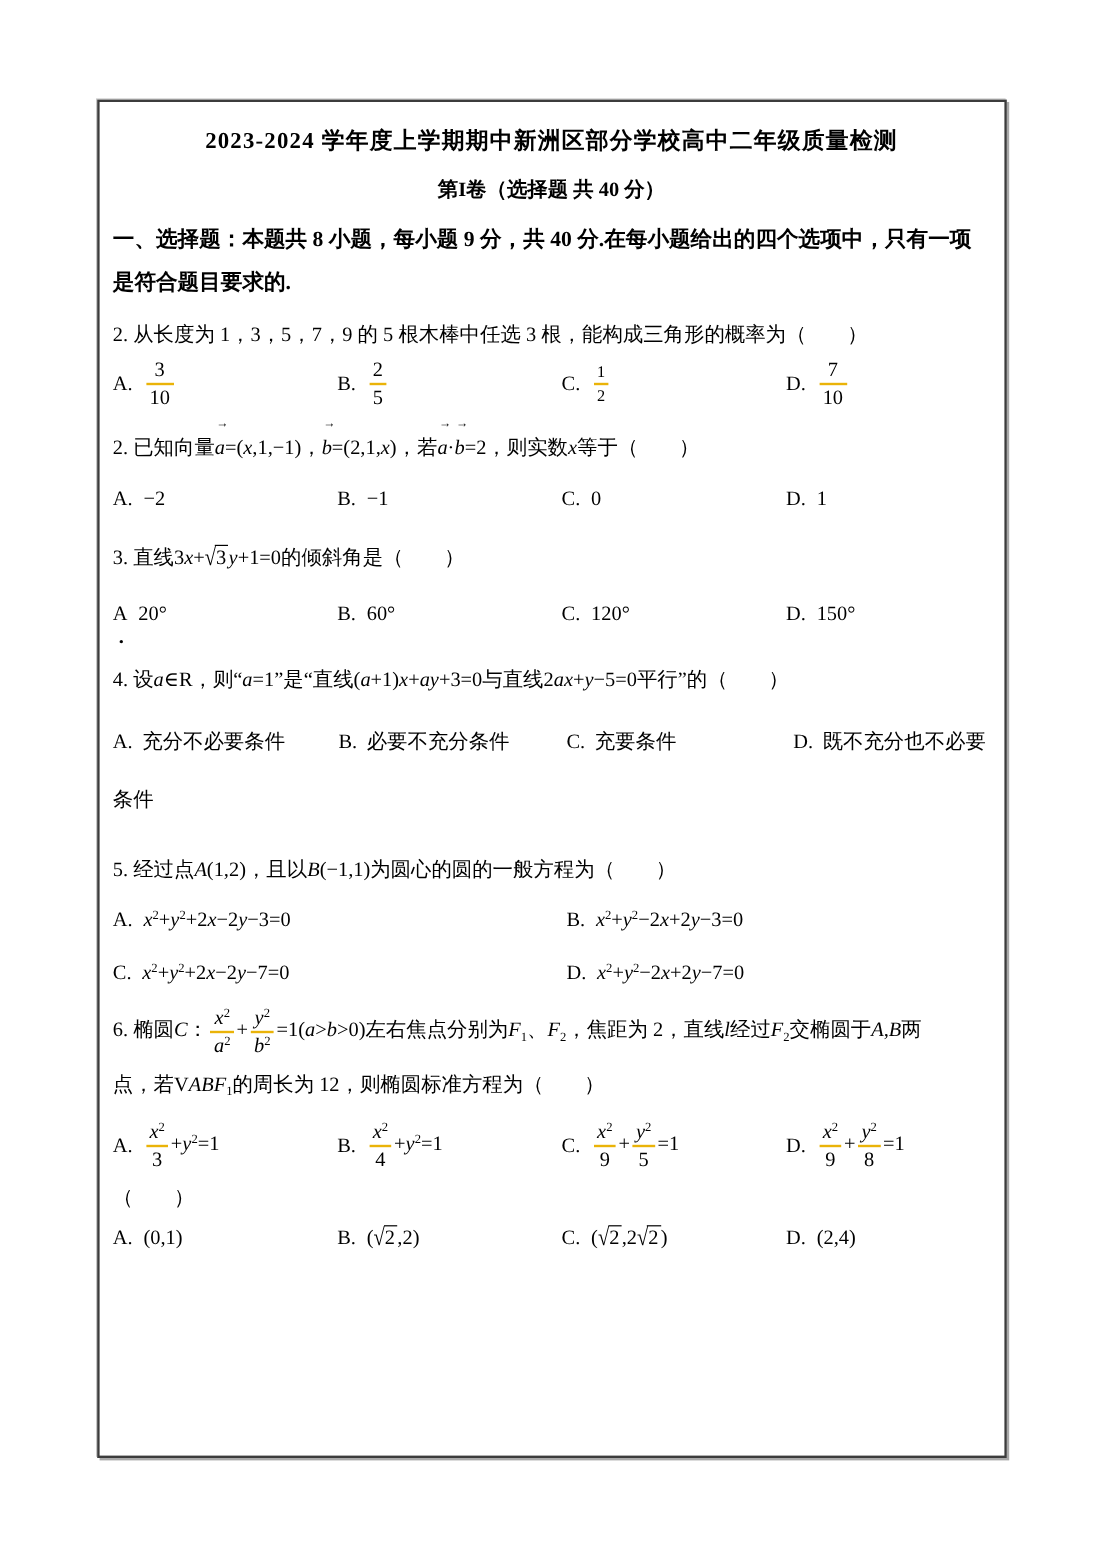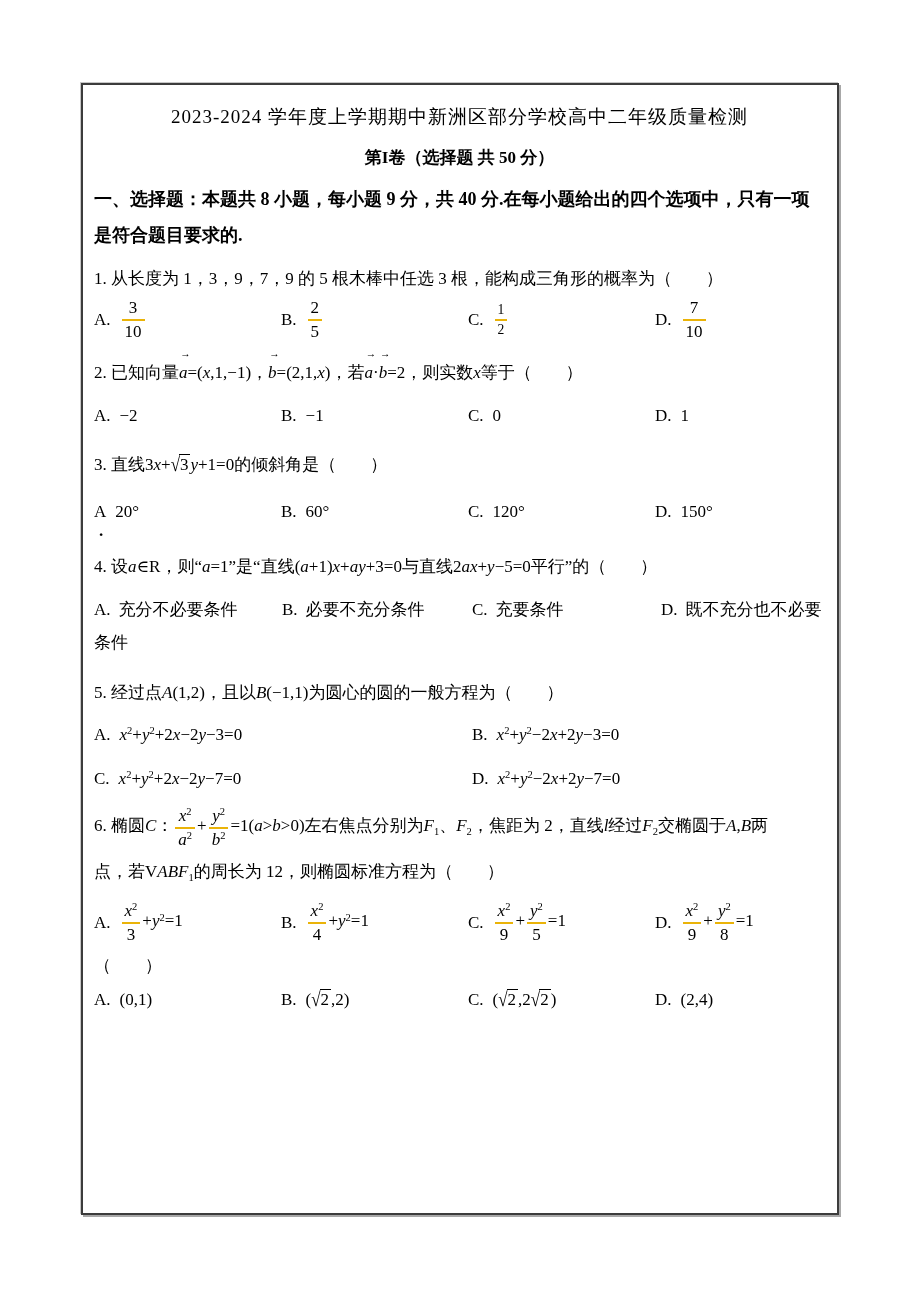--- a/index.html
+++ b/index.html
@@ -7,34 +7,34 @@
     width:920px;height:1302px;background:#ffffff;position:relative;
     font-family:"Liberation Serif","DejaVu Serif",serif;color:#000;
     font-size:17px;
   }
   .frame{
     position:absolute;left:81px;top:83px;width:758px;height:1132px;
     box-sizing:border-box;border:2px solid #3c3c3c;background:#fff;
     box-shadow:2px 2px 0 #a8a8a8, -1px -1px 0 #c7c7c7;
     padding:9px 12px 0 11px;overflow:hidden;
   }
-  .hline1{text-align:center;font-weight:normal;font-size:19px;margin-top:10px;letter-spacing:1px;}
+  .hline1{text-align:center;font-weight:bold;font-size:19px;margin-top:10px;letter-spacing:1px;}
   .htitle{text-align:center;font-weight:bold;font-size:27px;margin-top:13px;letter-spacing:4px;}
   .hinfo{text-align:center;font-weight:bold;font-size:18px;margin-top:15px;}
   .hpart{text-align:center;font-weight:bold;font-size:17px;margin-top:16px;}
   .sec{font-weight:bold;font-size:18px;line-height:36px;margin-top:12px;}
   .stem{line-height:30px;margin-top:0;}
   .q1 .stem{margin-top:11px;}
   .q1 .opts{margin-top:4px;}
   .q2 .stem{margin-top:17px;}
   .q2 .opts{margin-top:13px;}
   .q3 .stem{margin-top:19px;}
   .q3 .opts{margin-top:17px;}
   .q4 .stem{margin-top:25px;}
-  .q4 .optwrap{margin-top:11px;line-height:33px;}
+  .q4 .optwrap{margin-top:11px;line-height:49px;}
   .q5 .stem{margin-top:19px;}
   .q5 .opts{margin-top:12px;}
   .q5 .opts.row2{margin-top:14px;}
   .q6 .stem{margin-top:12px;}
   .q6 .stem2{margin-top:8px;}
   .q6 .opts{margin-top:14px;}
   .q7 .stem{margin-top:17px;}
   .q7 .stem2{margin-top:7px;}
   .q7 .opts{margin-top:4px;}
   .opts{display:flex;align-items:center;}
@@ -64,29 +64,29 @@
   .vec .arr{position:absolute;left:15%;top:-0.85em;font-size:0.6em;line-height:1;}
   .adot{position:absolute;left:5px;top:24px;font-weight:bold;}
 </style>
 </head>
 <body>
 
 <div class="page">
   <div class="frame">
 
     <div class="hline1">2023-2024 学年度上学期期中新洲区部分学校高中二年级质量检测</div>
-    <div class="hpart">第I卷（选择题 共 50 分）</div>
+    <div class="hpart">第I卷（选择题 共 40 分）</div>
 
     <div class="sec">
       <div>一、选择题：本题共 8 小题，每小题 9 分，共 40 分.在每小题给出的四个选项中，只有一项</div>
       <div>是符合题目要求的.</div>
     </div>
 
     <div class="q q1">
-      <div class="stem">1. 从长度为 1，3，9，7，9 的 5 根木棒中任选 3 根，能构成三角形的概率为（　　）</div>
+      <div class="stem">2. 从长度为 1，3，5，7，9 的 5 根木棒中任选 3 根，能构成三角形的概率为（　　）</div>
       <div class="opts four">
         <div class="opt">
             <span class="ol">A.</span>
             <span class="om"><span class="frac"><span class="num">3</span><span class="den">10</span></span></span>
           </div>
         <div class="opt">
             <span class="ol">B.</span>
             <span class="om"><span class="frac"><span class="num">2</span><span class="den">5</span></span></span>
           </div>
         <div class="opt">

